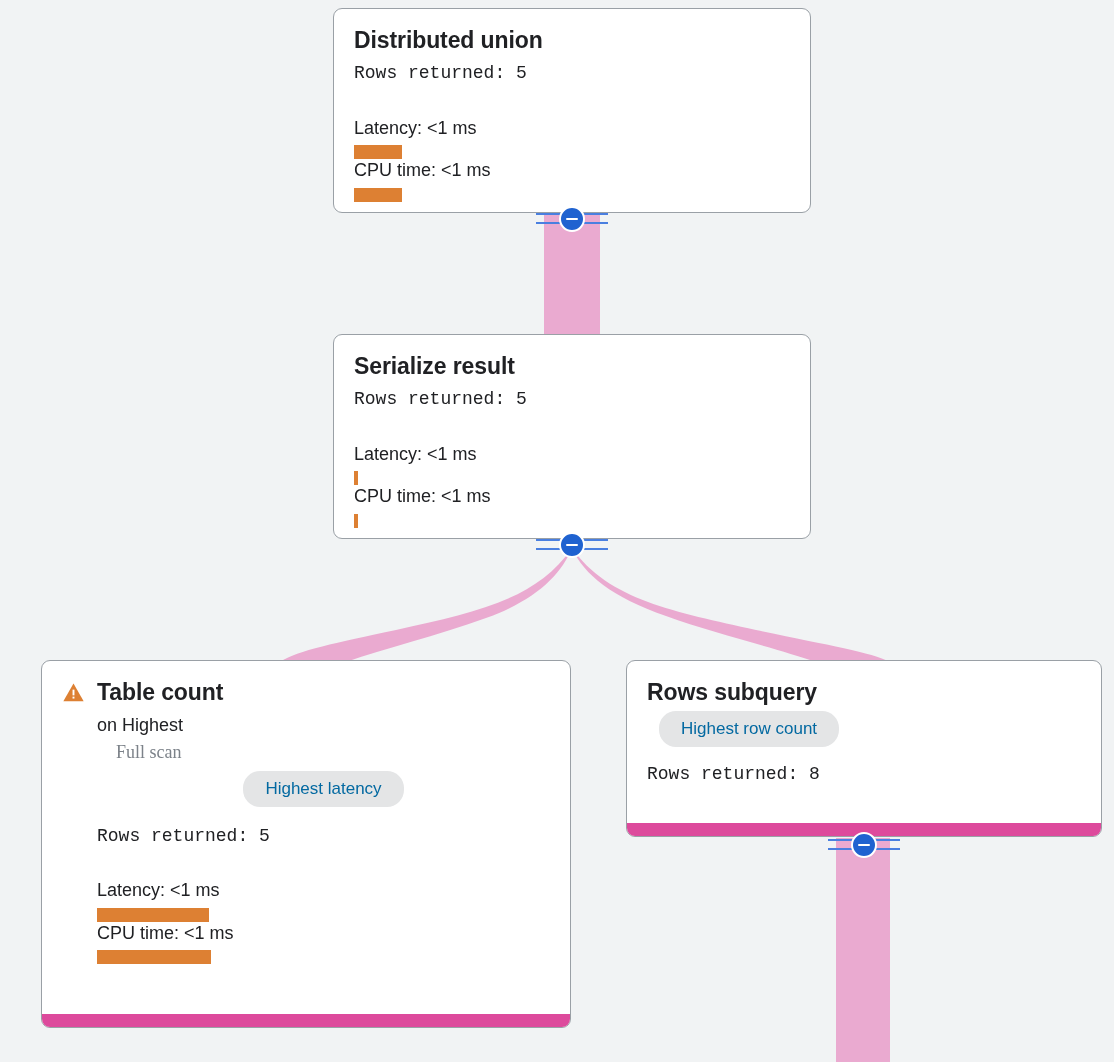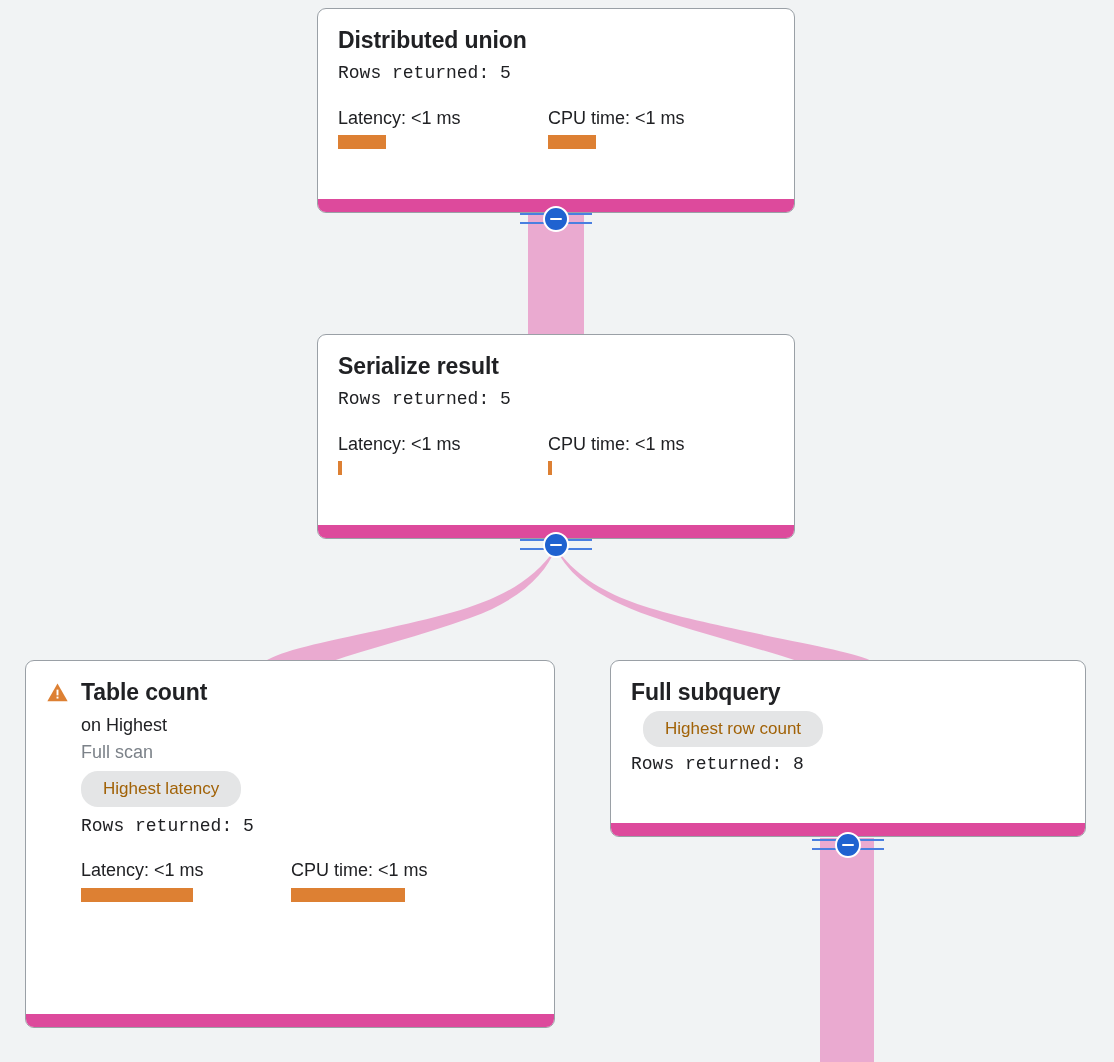--- a/index.html
+++ b/index.html
@@ -9,21 +9,21 @@
   body {
     width: 1114px;
     height: 1062px;
     background: #f1f3f4;
     font-family: "Liberation Sans", sans-serif;
     overflow: hidden;
     position: relative;
   }
   #canvas {
     position: absolute;
-    left: 0;
+    left: 16px;
     top: 0;
     width: 896px;
     height: 1062px;
   }
   #edge-layer {
     position: absolute;
     left: 0;
     top: 0;
     width: 1114px;
     height: 1062px;
@@ -89,32 +89,33 @@
     line-height: 1.25;
     font-family: Liberation Mono, monospace;
   }
 
   .chips {
     margin-top: 8px;
   }
   .chip {
     display: inline-block;
     background: #e4e5e6;
-    color: #a16207;
+    color: #0369a1;
     font-size: 17px;
     border-radius: 17px;
     padding: 7px 22px;
-    margin-bottom: 2px;
+    margin-bottom: 12px;
     line-height: 1.25;
   }
   .chip-row { display: block; }
 
   .metrics {
     display: flex;
-    margin-top: 22px;
+    margin-top: 32px;
+    flex-direction: column;
   }
   .metric {
     box-sizing: border-box;
   }
   .metric-label {
     font-size: 18px;
     color: #202124;
     line-height: 1.25;
     white-space: nowrap;
   }
@@ -241,22 +242,22 @@
     <div class="node-body" style="padding:18px 20px 10px 20px;">
       <div class="node-title-row">
         <svg class="warn-icon" viewBox="0 0 24 24">
           <path d="M12 2.6 L22.6 21 L1.4 21 Z" fill="#dd8033" rx="2"></path>
           <rect x="11" y="9" width="2" height="6" fill="#ffffff"></rect>
           <rect x="11" y="16.3" width="2" height="2" fill="#ffffff"></rect>
         </svg>
         <div class="node-title">Table count</div>
       </div>
       <div class="node-sub" style="margin-left:35px;">on Highest</div>
-      <div class="node-sub muted" style="margin-left:35px;">Full scan</div>
-      <div class="chips" style="margin-left:35px;">
+      <div class="node-sub muted" style="margin-left:54px;font-family:Liberation Serif, serif;">Full scan</div>
+      <div class="chips" style="margin-left:35px;text-align:center;">
         <span class="chip-row">
           <span class="chip">Highest latency</span>
         </span>
       </div>
       <div class="rows-line" style="margin-left:35px; margin-top:6px;">Rows returned: 5</div>
       <div class="metrics" style="margin-left:35px;">
         <div class="metric" style="width:210px;">
           <div class="metric-label">Latency: &lt;1 ms</div>
           <div class="metric-bar" style="width:112px;"></div>
         </div>
@@ -265,21 +266,21 @@
           <div class="metric-bar" style="width:114px;"></div>
         </div>
       </div>
     </div>
     <div class="node-accent"></div>
   </div>
 
   <div class="node" style="left:610px; top:660px; width:476px; height:177px;">
     <div class="node-body">
       <div class="node-title-row">
-        <div class="node-title">Full subquery</div>
+        <div class="node-title">Rows subquery</div>
       </div>
       <div class="chips" style="margin-left:12px; margin-top:6px;">
         <span class="chip-row">
           <span class="chip">Highest row count</span>
         </span>
       </div>
       <div class="rows-line" style="margin-top:4px;">Rows returned: 8</div>
     </div>
     <div class="node-accent"></div>
   </div>

